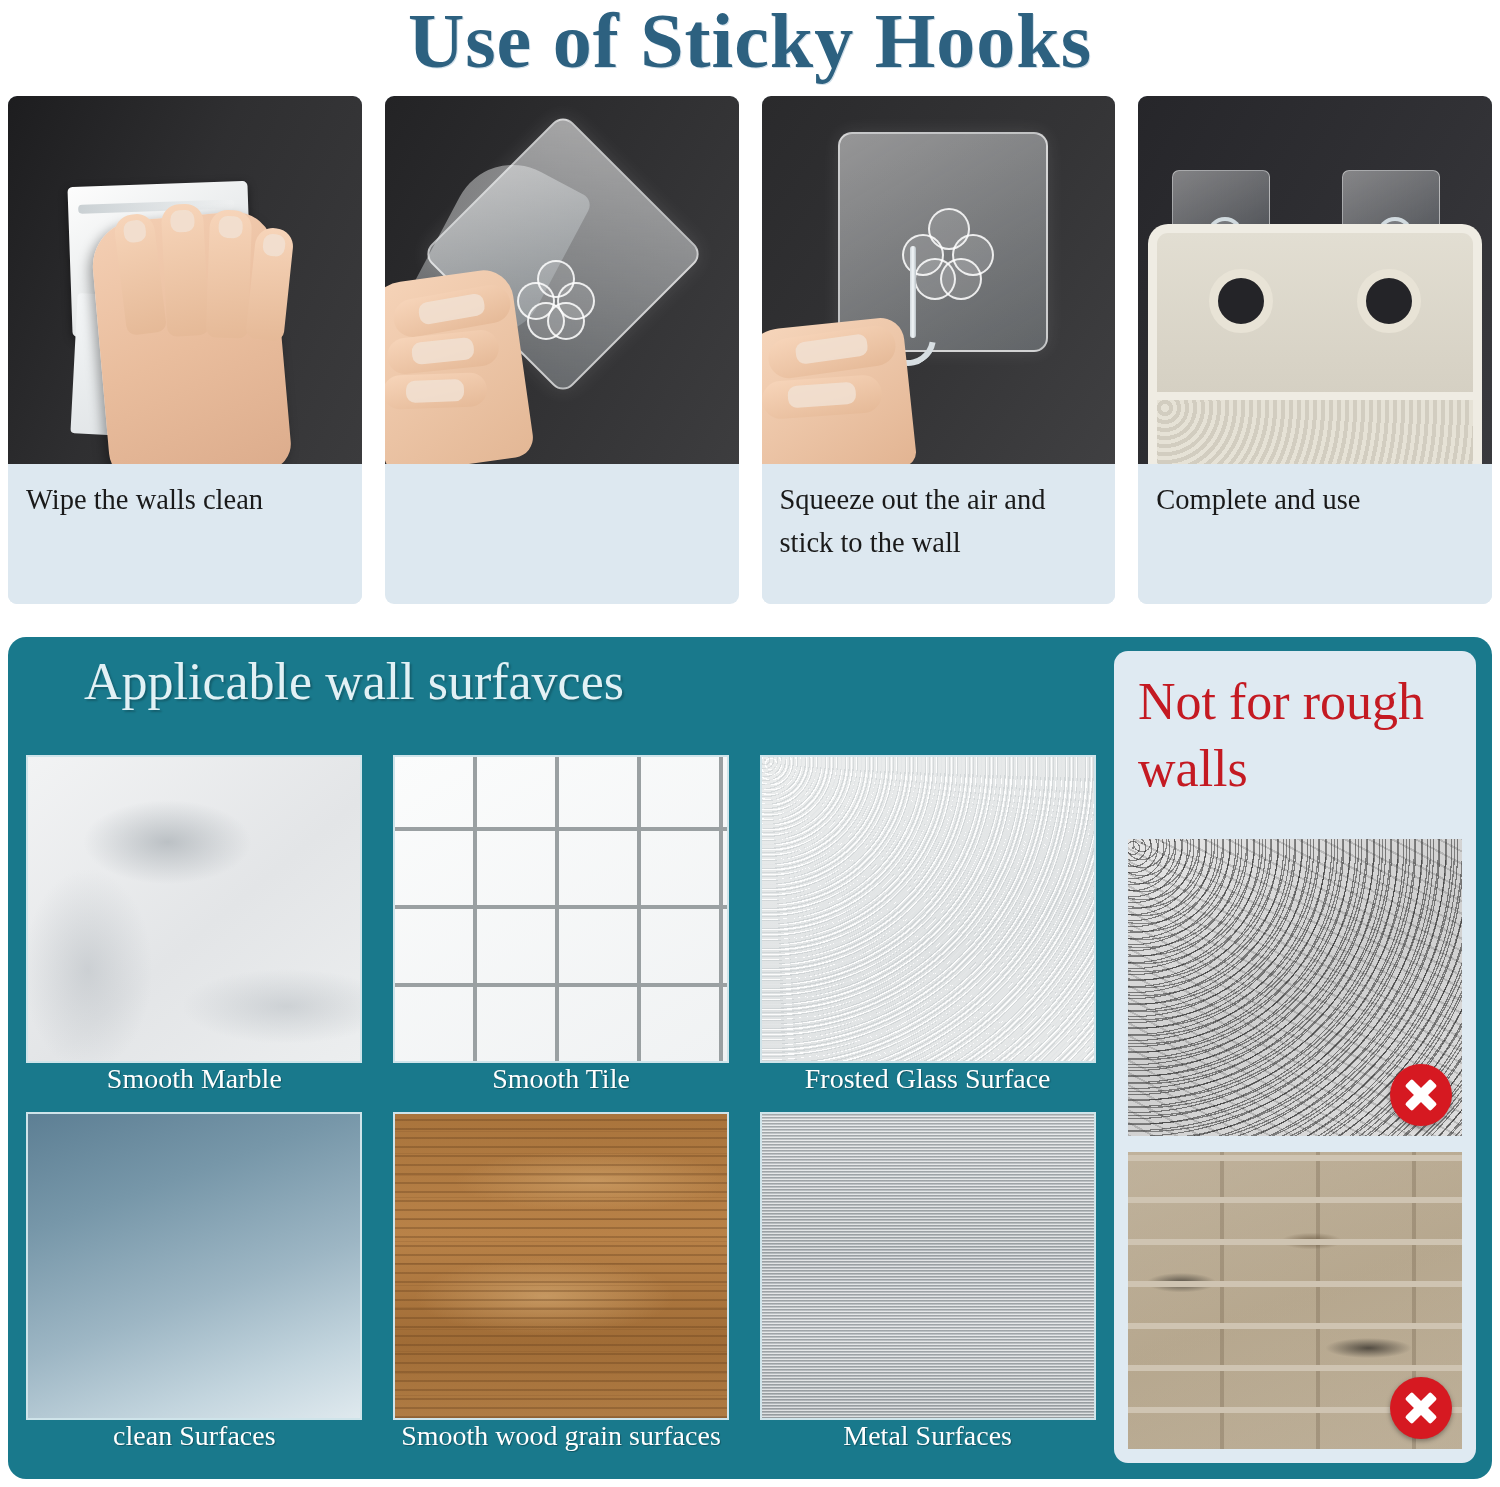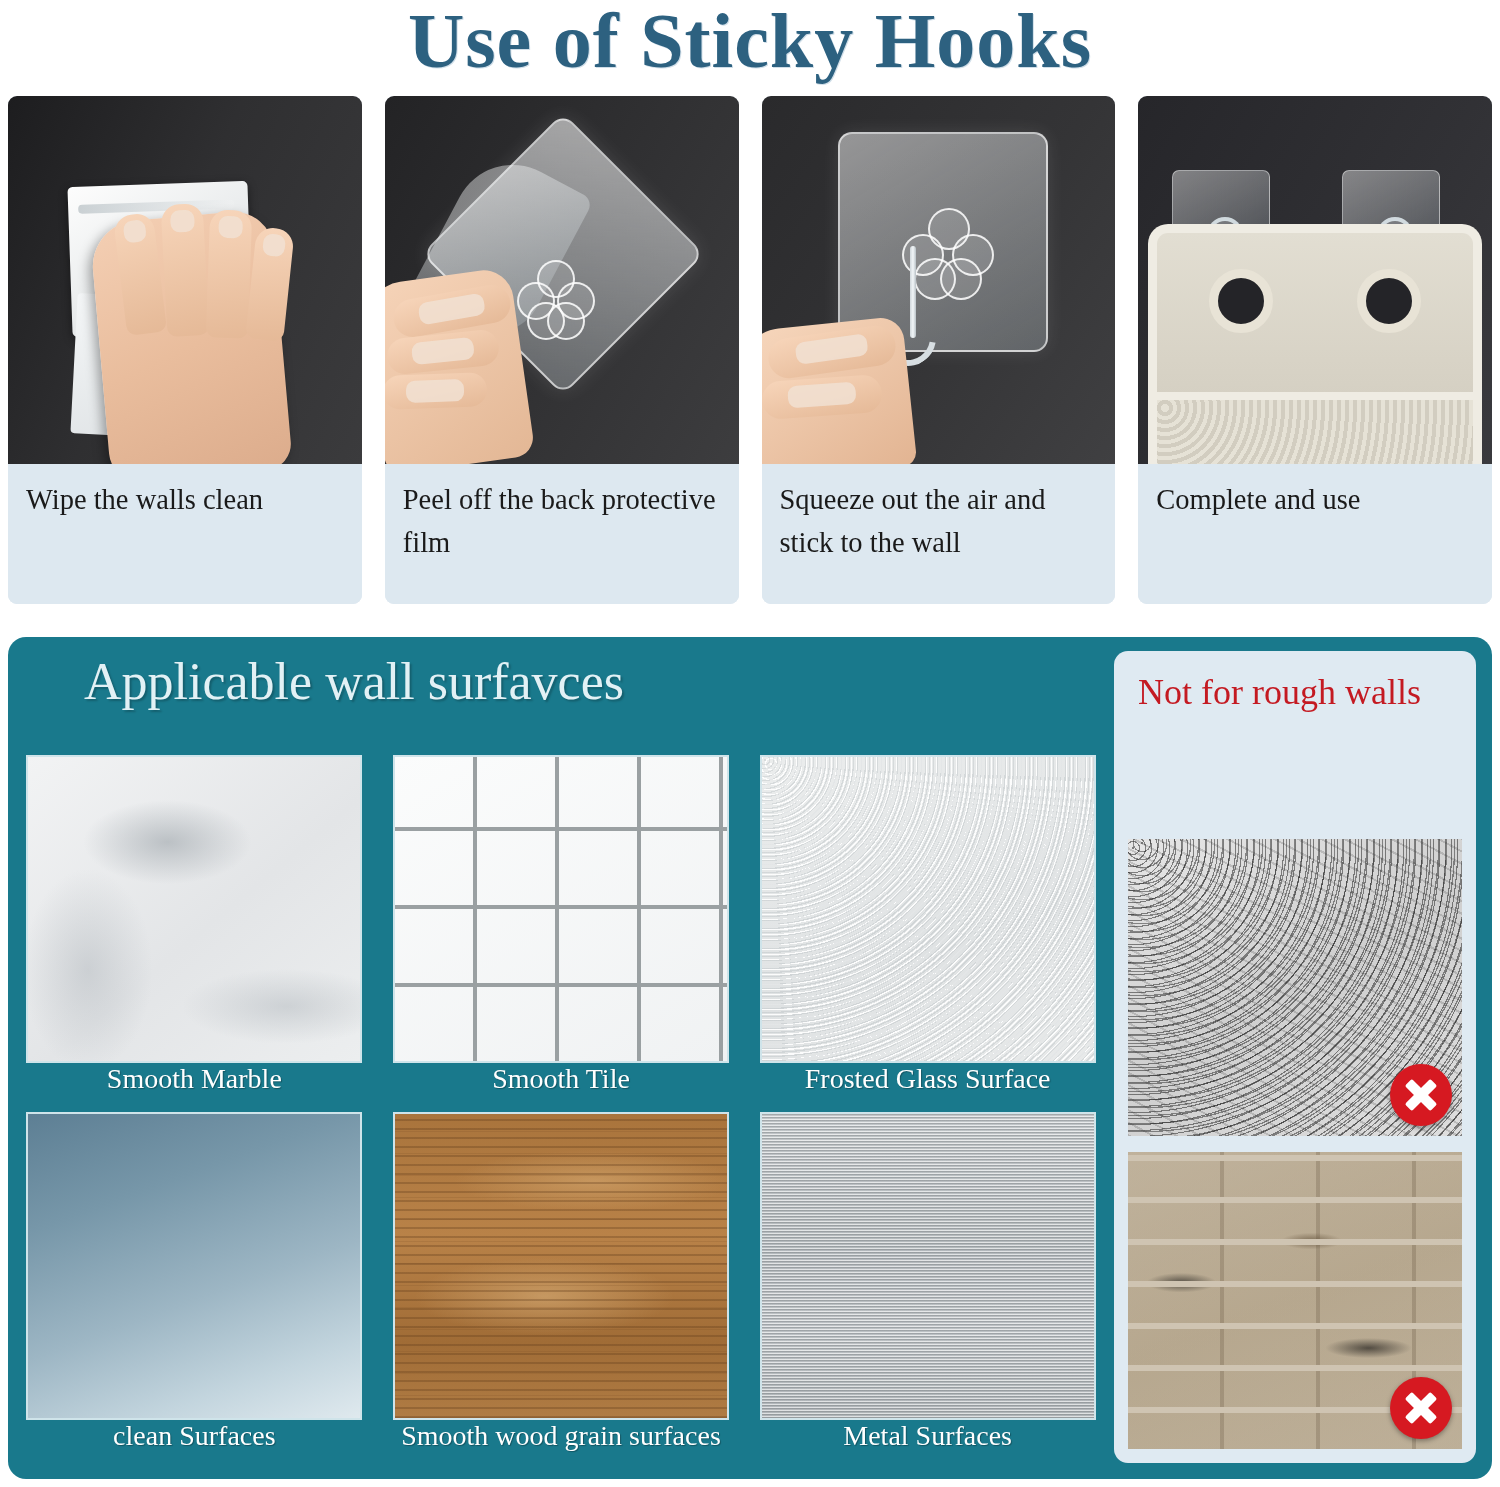--- a/index.html
+++ b/index.html
@@ -264,21 +264,21 @@
     width:362px;
     background:#dfeaf2;
     border-radius:14px;
     padding:18px 14px 14px 14px;
     box-sizing:border-box;
     display:flex;
     flex-direction:column;
   }
   .notfor-title{
     color:#c41a22;
-    font-size:36px;
+    font-size:52px;
     line-height:1.28;
     font-family:"Liberation Serif", serif;
     padding-left:10px;
     height:170px;
     box-sizing:border-box;
   }
   .bad-photo{
     position:relative;
     flex:1;
     margin-bottom:16px;
@@ -346,21 +346,20 @@
         <span style="left:0;top:22px;"></span>
         <span style="left:40px;top:22px;"></span>
         <span style="left:10px;top:42px;"></span>
         <span style="left:30px;top:42px;"></span>
       </div>
       <div class="hand2"></div>
       <div class="fngr" style="left:8px;top:196px;width:118px;height:38px;border-radius:20px;transform:rotate(-10deg);"></div>
       <div class="fngr" style="left:2px;top:238px;width:112px;height:36px;border-radius:20px;transform:rotate(-6deg);"></div>
       <div class="fngr" style="left:-2px;top:278px;width:104px;height:34px;border-radius:20px;transform:rotate(-2deg);"></div>
     </div>
-    <div class="step-caption">Peel off the back protective film</div>
   </div>
 
   <div class="step-card">
     <div class="step-photo ph3">
       <div class="pad3"></div>
       <div class="flower" style="left:140px;top:112px;width:88px;height:88px;">
         <span style="left:26px;top:0;width:38px;height:38px;"></span>
         <span style="left:0;top:26px;width:38px;height:38px;"></span>
         <span style="left:50px;top:26px;width:38px;height:38px;"></span>
         <span style="left:12px;top:50px;width:38px;height:38px;"></span>

